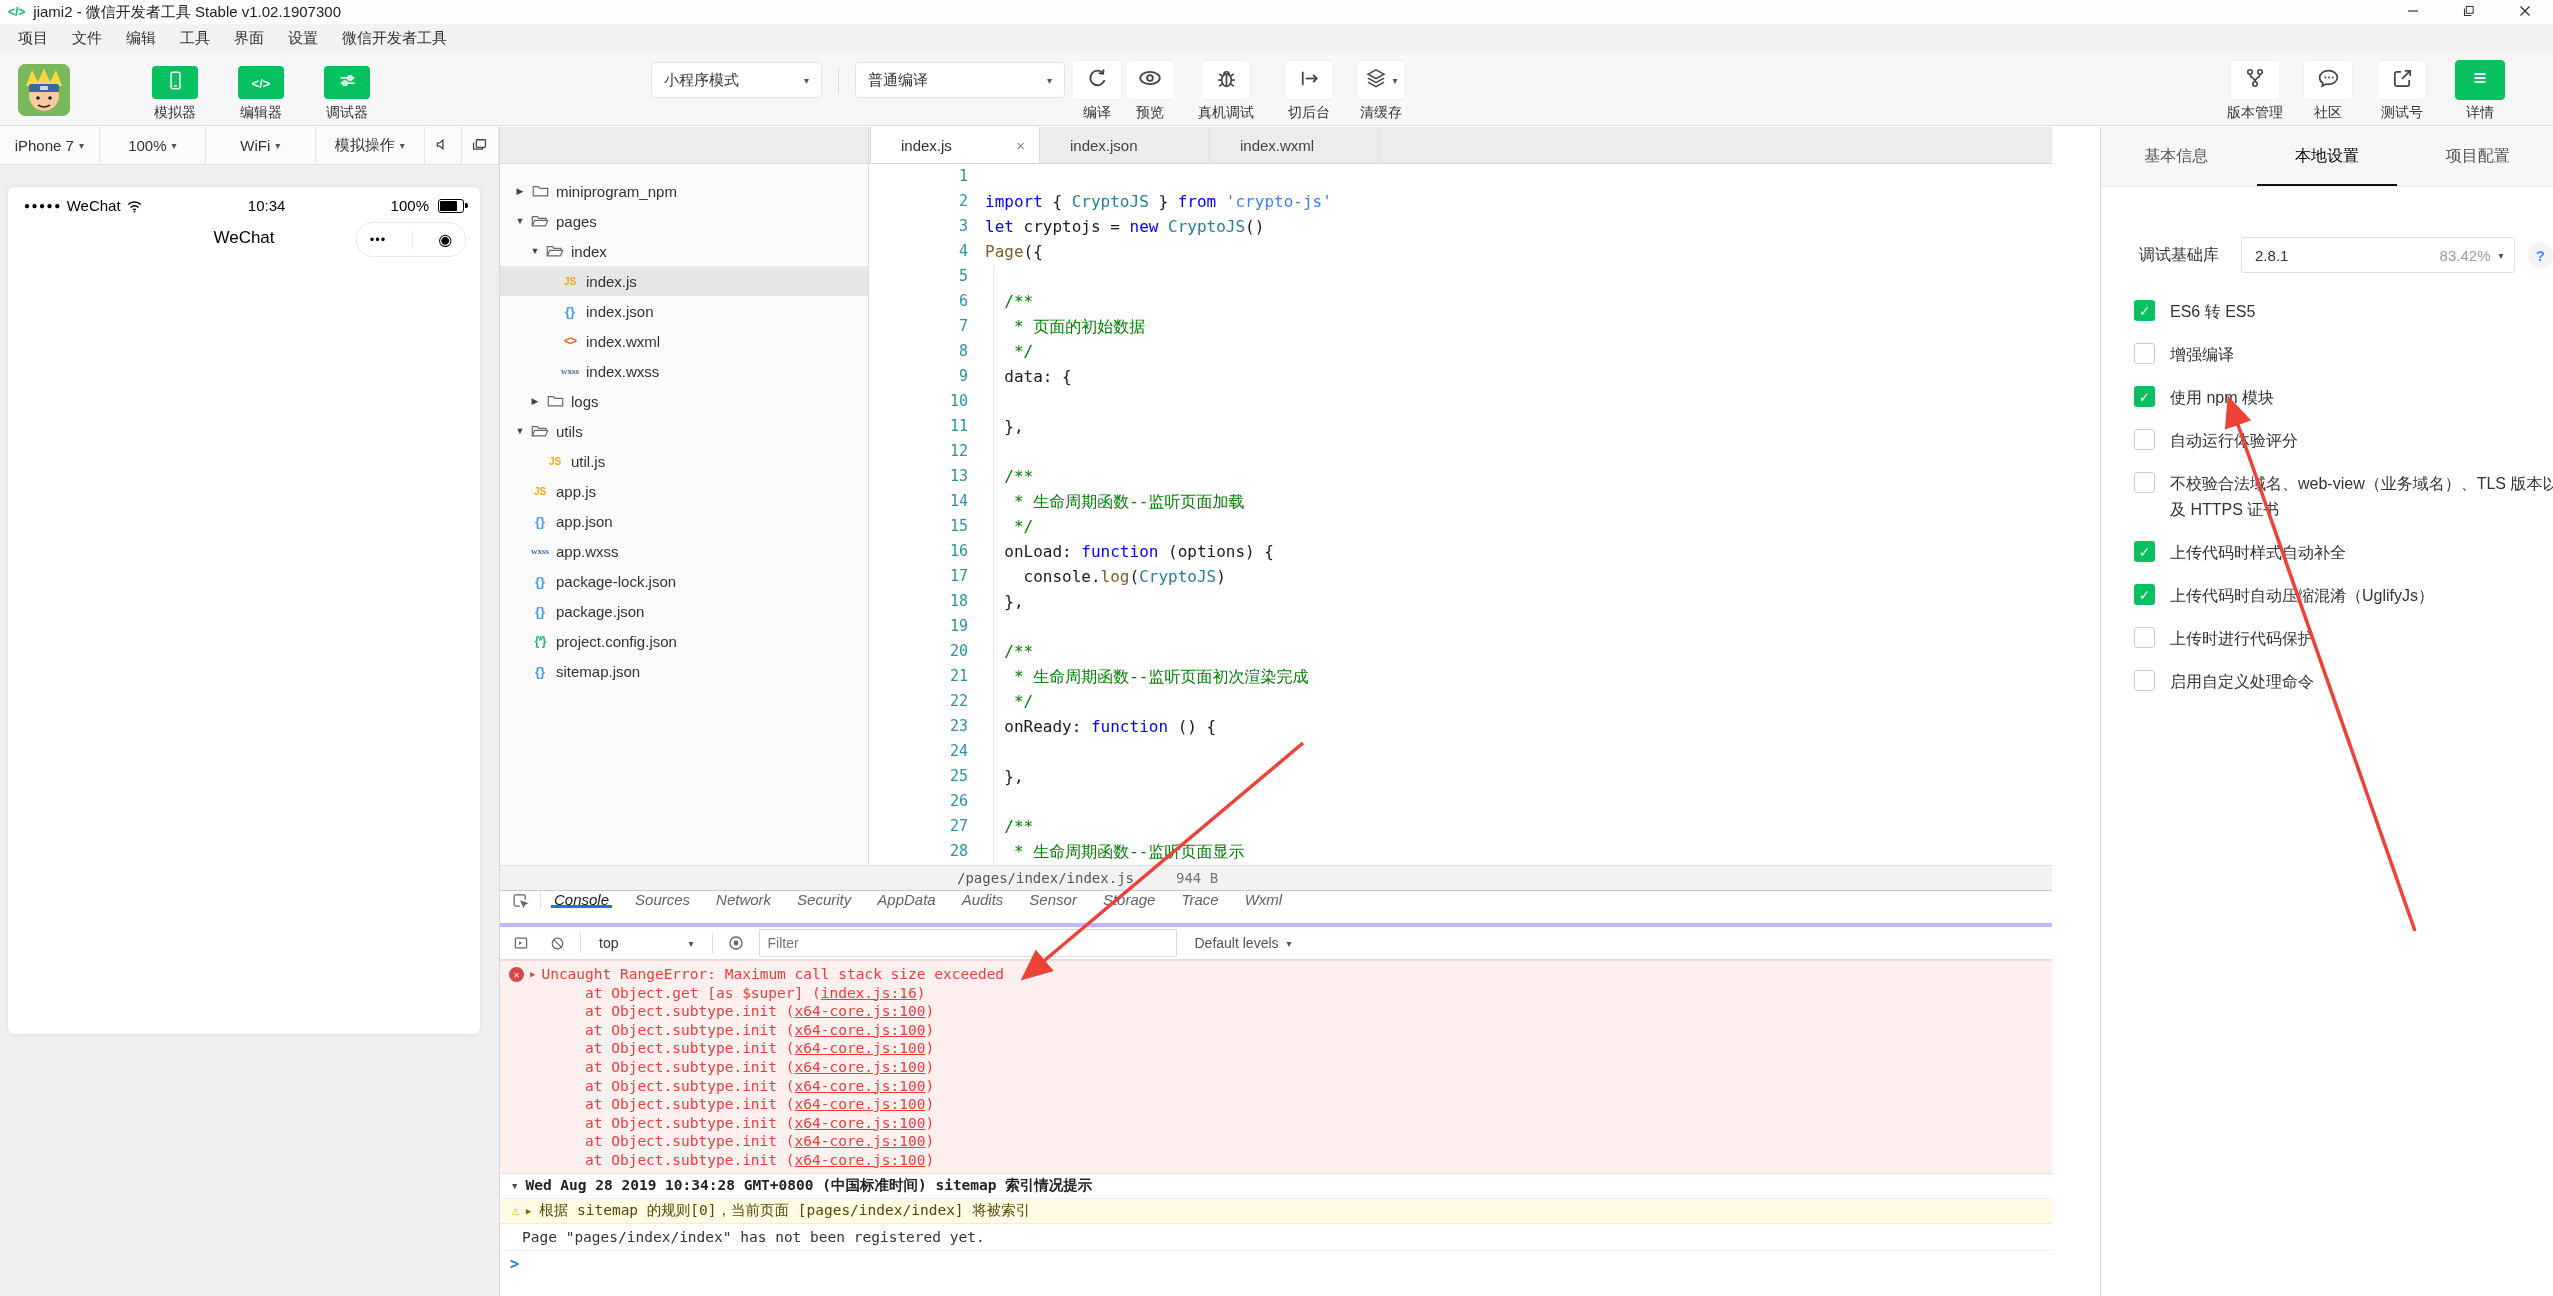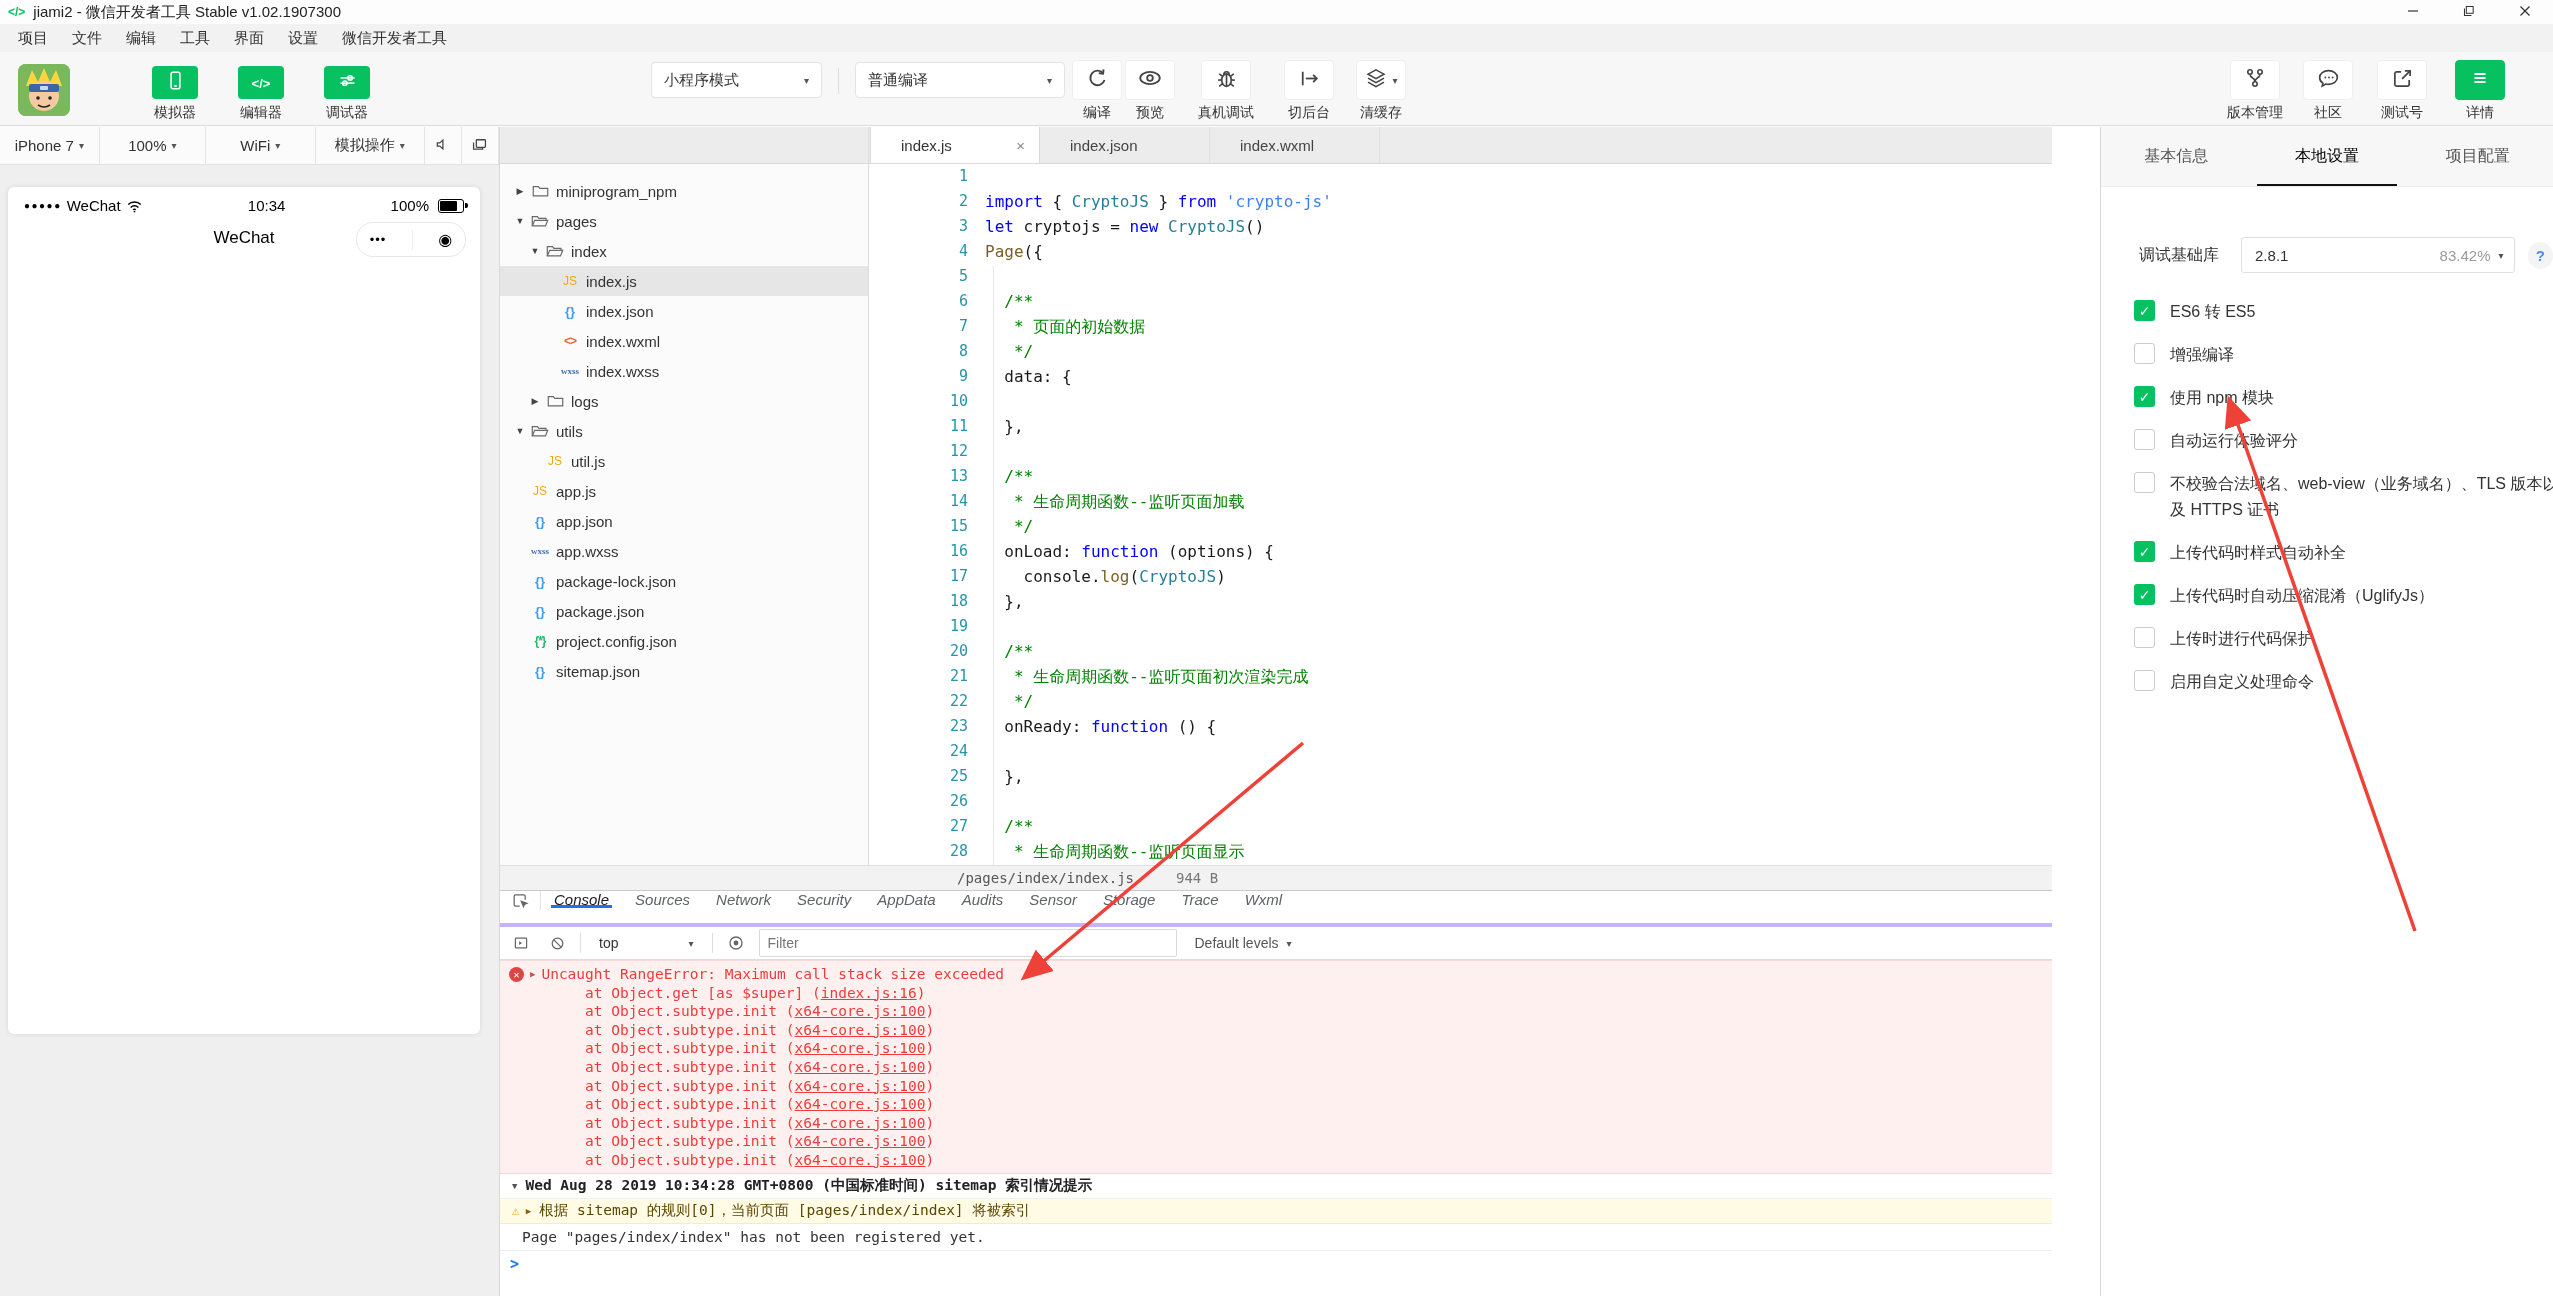--- a/index.html
+++ b/index.html
@@ -59,21 +59,21 @@
   .etabs{position:absolute;left:370px;top:0;height:36px;display:flex;}
   .etab{width:170px;height:36px;display:flex;align-items:center;padding:0 14px 0 30px;box-sizing:border-box;
     font-size:15px;color:#444;border-right:1px solid #e0e0e0;}
   .etab.active{background:#fff;border-right:1px solid #d9d9d9;border-left:1px solid #d9d9d9;color:#333;}
   .etab .close{margin-left:auto;color:#888;font-size:15px;}
   .filetree{position:absolute;left:500px;top:164px;width:368px;height:701px;background:#fbfbfb;overflow:hidden;}
   .trow{height:30px;display:flex;align-items:center;font-size:15px;color:#333;white-space:nowrap;}
   .trow.selected{background:#e6e6e6;}
   .tarrow{width:12px;font-size:9px;color:#444;text-align:center;flex:none;}
   .ticon{width:24px;flex:none;display:flex;align-items:center;justify-content:center;margin:0 4px 0 2px;}
-  .badge-js{color:#efa810;font-weight:normal;font-size:12px;}
+  .badge-js{color:#efa810;font-weight:bold;font-size:10px;}
   .badge-json{color:#3b9bf0;font-weight:bold;font-size:13px;}
   .badge-wxml{color:#f05e2e;font-weight:bold;font-size:12px;letter-spacing:-1px;}
   .badge-wxss{color:#3b6fb5;font-weight:bold;font-size:9px;font-family:Liberation Serif, serif;}
   .badge-config{color:#2bb673;font-weight:bold;font-size:12px;letter-spacing:-1px;}
   .vdiv{position:absolute;left:868px;top:127px;width:1px;height:738px;background:#ddd;}
 
   
   .editor{position:absolute;left:870px;top:164px;width:1182px;height:701px;background:#fff;overflow:hidden;}
   .cline{position:relative;height:25px;line-height:25px;font-size:16px;white-space:pre;}
   .lnum{position:absolute;left:0;top:0;width:98px;text-align:right;color:#2993a8;font-size:15px;}

